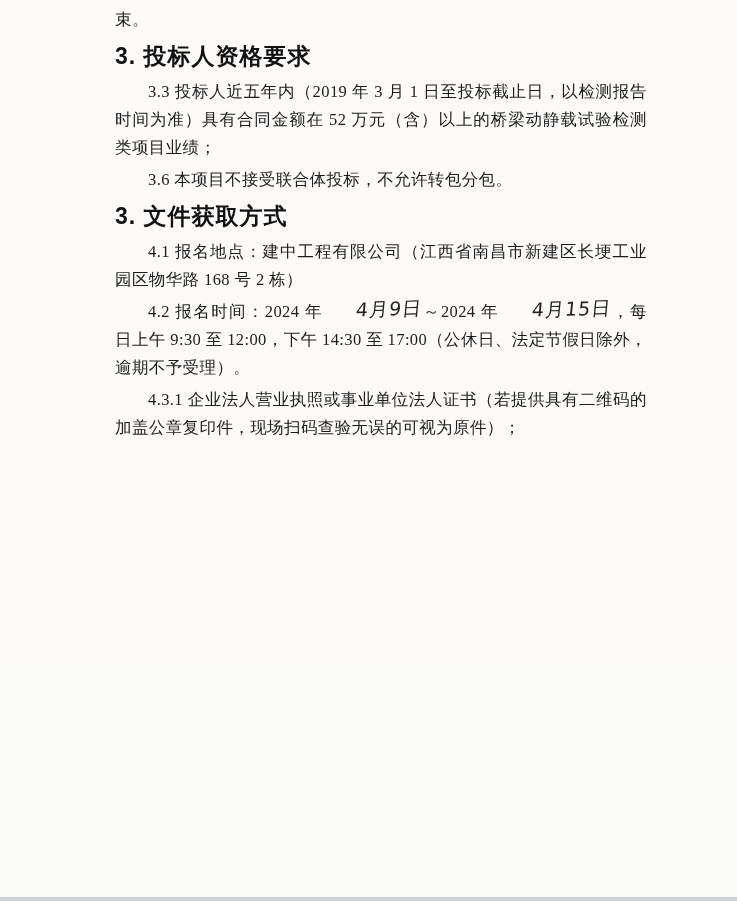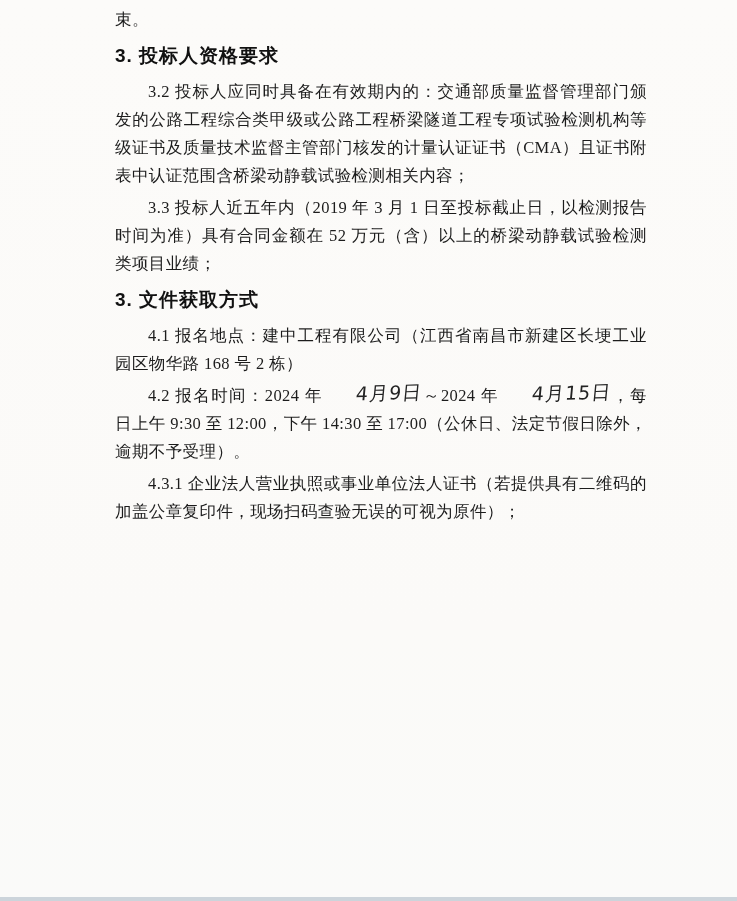--- a/index.html
+++ b/index.html
@@ -30,21 +30,21 @@
     margin: 0 0 4px 0;
     text-align: justify;
     text-align-last: left;
     font-weight: 500;
   }
   .para.indent {
     text-indent: 2em;
   }
   .heading {
     font-family: "Liberation Sans", sans-serif;
-    font-size: 19px;
+    font-size: 23px;
     font-weight: bold;
     line-height: 24px;
     letter-spacing: 1px;
     margin: 10px 0 10px 0;
     color: #111;
   }
   .hand {
     display: inline-block;
     font-family: "DejaVu Sans", sans-serif;
     font-size: 19px;
@@ -63,21 +63,21 @@
     height: 4px;
   }
 </style>
 </head>
 <body>
 
 <div class="page">
   <div class="content">
       <div class="para"><span>束。</span></div>
       <div class="heading"><span>3. 投标人资格要求</span></div>
-      <div class="para indent"><span>3.2 投标人应同时具备在有效期内的：交通部质量监督管理部门颁发的公路工程综合类甲级或公路工程桥梁隧道工程专项试验检测机构等级证书及质量技术监督主管部门核发的计量认证证书（CMA）且证书附表中认证范围含桥梁动静载试验检测相关内容；</span></div>
       <div class="para indent"><span>3.3 投标人近五年内（2019 年 3 月 1 日至投标截止日，以检测报告时间为准）具有合同金额在 52 万元（含）以上的桥梁动静载试验检测类项目业绩；</span></div>
+      <div class="para indent"><span>3.6 本项目不接受联合体投标，不允许转包分包。</span></div>
       <div class="heading"><span>3. 文件获取方式</span></div>
       <div class="para indent"><span>4.1 报名地点：建中工程有限公司（江西省南昌市新建区长埂工业园区物华路 168 号 2 栋）</span></div>
       <div class="para indent"><span>4.2 报名时间：2024 年</span><span class="hand">4月9日</span><span>～2024 年</span><span class="hand">4月15日</span><span>，每日上午 9:30 至 12:00，下午 14:30 至 17:00（公休日、法定节假日除外，逾期不予受理）。</span></div>
       <div class="para indent"><span>4.3.1 企业法人营业执照或事业单位法人证书（若提供具有二维码的加盖公章复印件，现场扫码查验无误的可视为原件）；</span></div>
     </div>
   <div class="scan-edge-bar" style="background: rgb(204, 212, 219);"></div>
 </div>
 
 </body></html>

